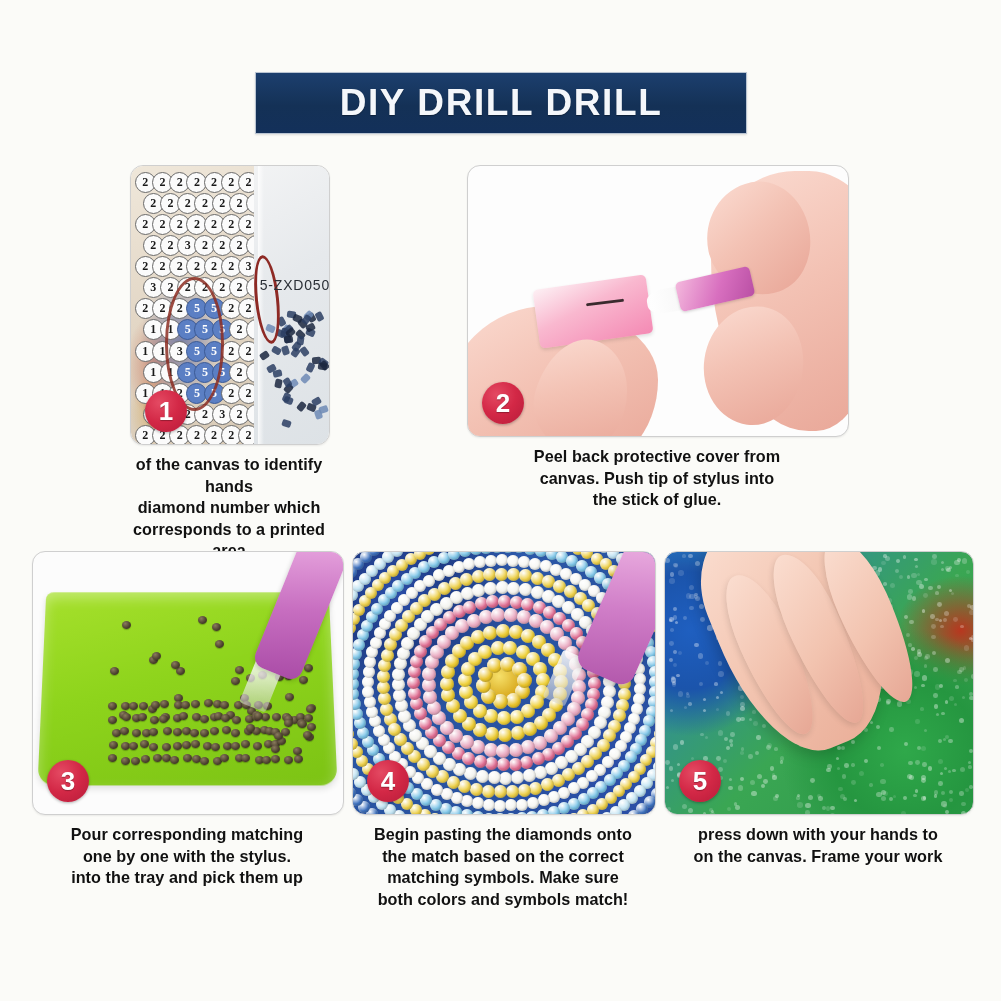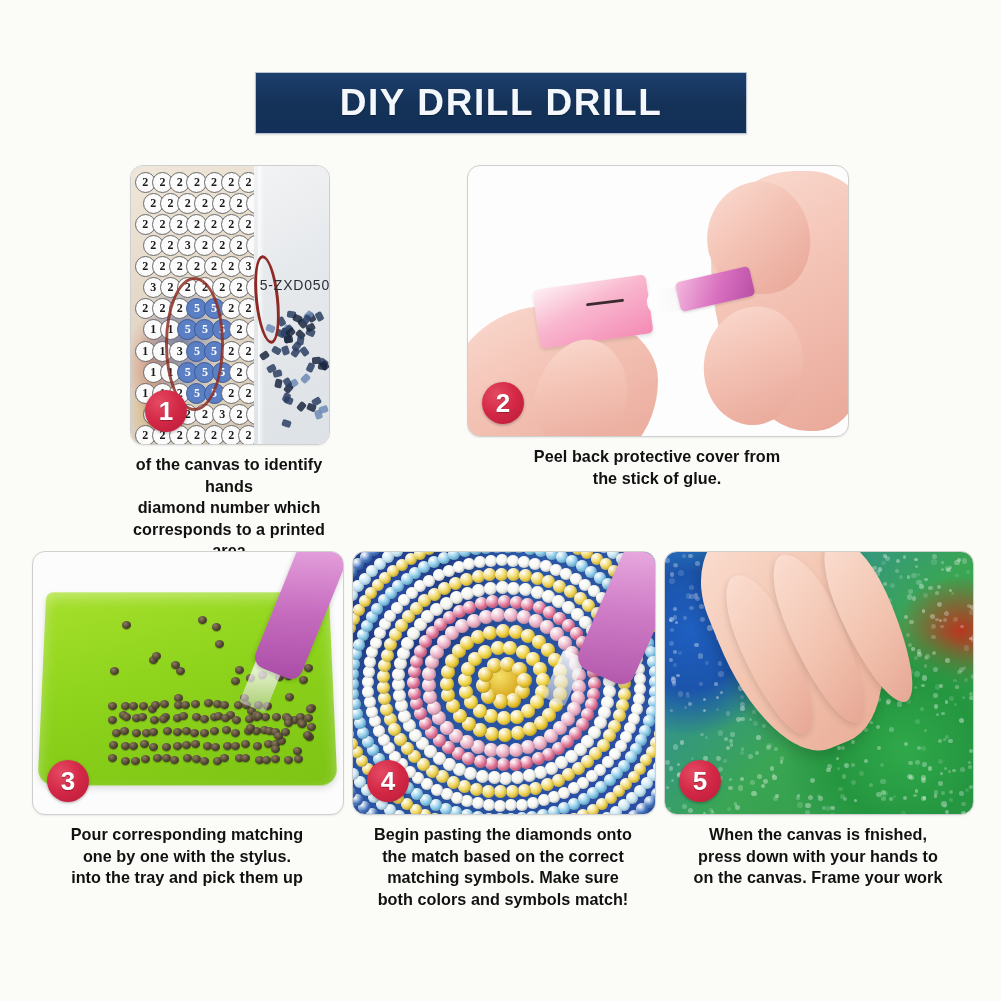--- a/index.html
+++ b/index.html
@@ -506,20 +506,21 @@
     <div class="hand s2-rfinger2"></div>
     <div class="s2-glue"></div>
     <div class="s2-gluecut"></div>
     <div class="hand s2-lthumb"></div>
     <div class="s2-tip"></div>
     <div class="s2-stylus"></div>
     <div class="badge">2</div>
   </div>
   <div class="caption">
     <span class="cap-line">Peel back protective cover from</span>
+    <span class="cap-line">canvas. Push tip of stylus into</span>
     <span class="cap-line">the stick of glue.</span>
   </div>
 </div>
 
 <div class="step" style="left:32px; top:551px; width:310px;">
   <div class="photo s3" style="height:262px;">
     <div class="s3-tray"></div>
     <div class="s3-grooves" id="s3dots">
         <div class="gdot" style="left: 46.1441%; top: 44.0588%;"></div>
         <div class="gdot" style="left: 77.64%; top: 37.3025%;"></div>
@@ -1741,17 +1742,16 @@
         <div class="sparkle" style="width: 5.45577px; height: 5.45577px; left: 16.347%; top: 1.90447%; opacity: 0.67;"></div>
         <div class="sparkle" style="width: 5.58208px; height: 5.58208px; left: 10.6073%; top: 38.5246%; opacity: 0.46;"></div>
       </div>
     <div class="s5-hand"></div>
     <div class="s5-finger" style="left:26%; top:6%; width:17%; height:66%;"></div>
     <div class="s5-finger" style="left:42%; top:-2%; width:17%; height:70%;"></div>
     <div class="s5-finger" style="left:58%; top:-8%; width:17%; height:68%;"></div>
     <div class="badge">5</div>
   </div>
   <div class="caption">
-    <span class="cap-line">When the canvas is fnished,</span>
     <span class="cap-line">press down with your hands to</span>
     <span class="cap-line">on the canvas. Frame your work</span>
   </div>
 </div>
 
 </body></html>

